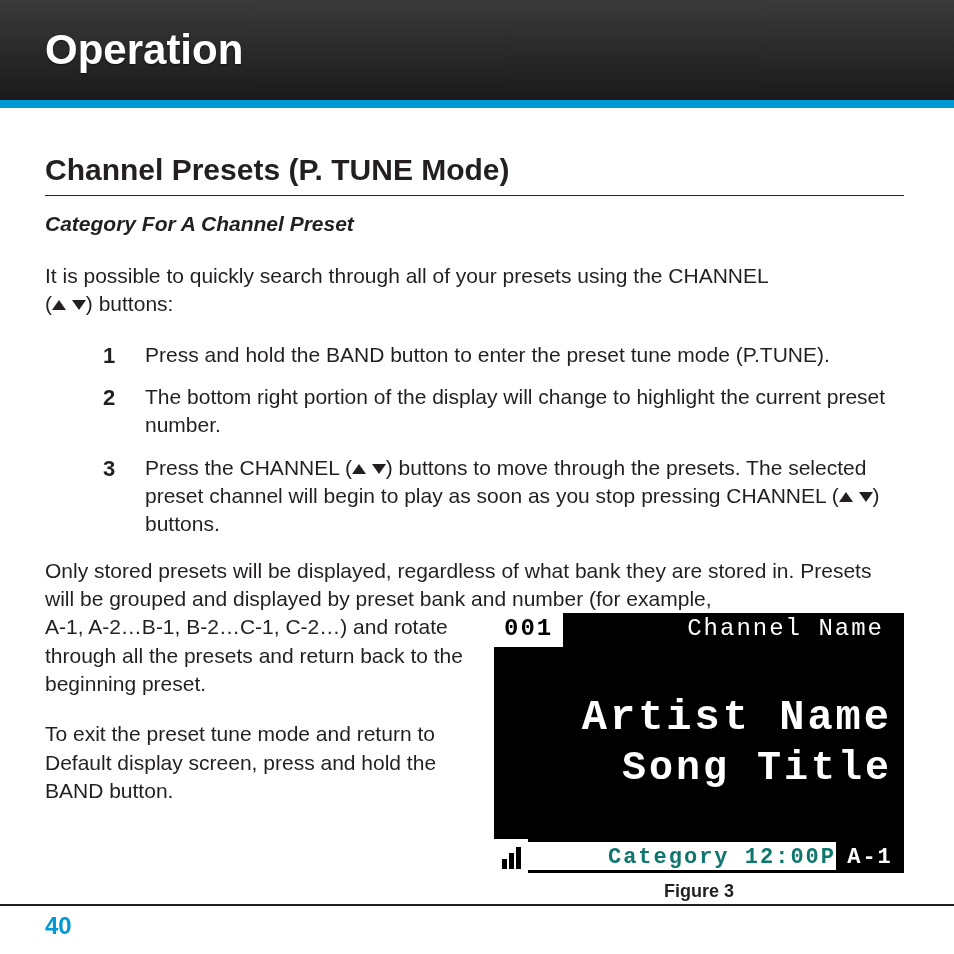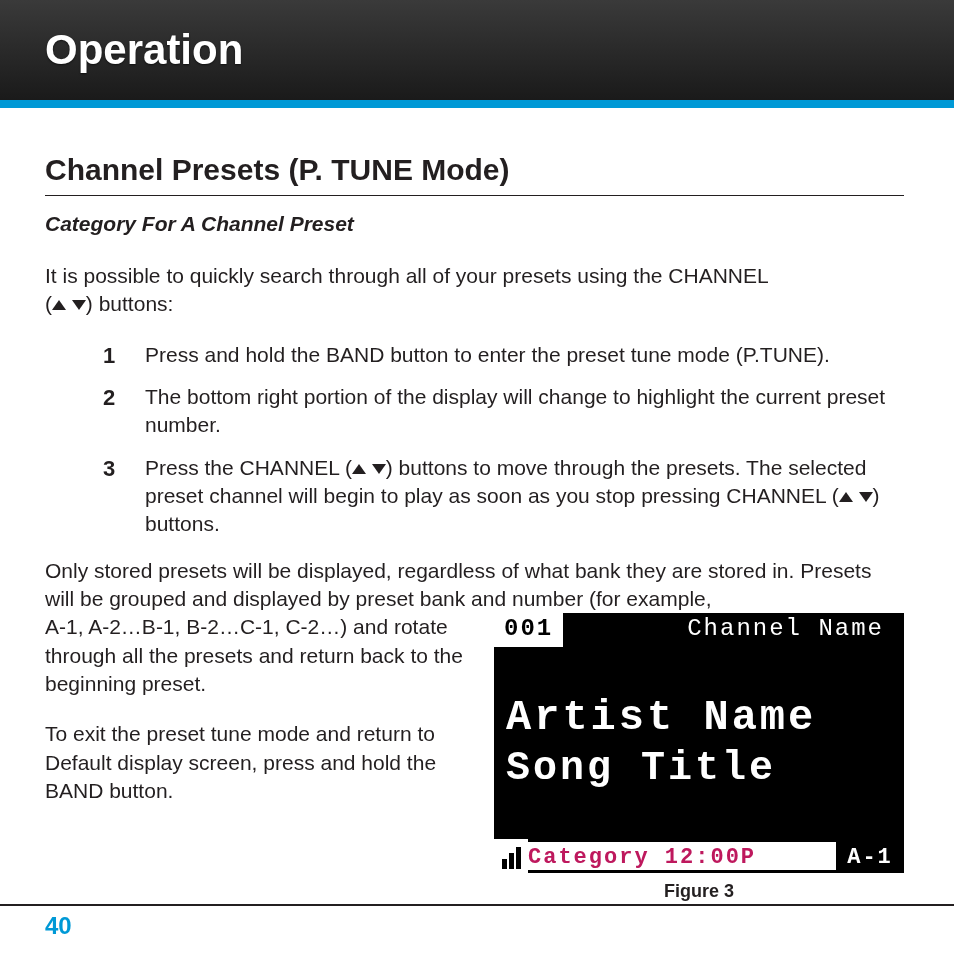--- a/index.html
+++ b/index.html
@@ -29,30 +29,30 @@
   .left-col { flex: 1; }
   .figure-col { width: 410px; }
   .lcd {
     width: 410px; height: 260px; background: #000; color: #fff;
     font-family: "Courier New", monospace; letter-spacing: 2px;
     position: relative; display: flex; flex-direction: column;
   }
   .lcd-top { display: flex; height: 34px; align-items: stretch; }
   .lcd-chnum { background: #fff; color: #000; padding: 2px 10px; font-size: 24px; font-weight: bold; }
   .lcd-chname { flex: 1; text-align: right; padding: 2px 20px; font-size: 24px; }
-  .lcd-mid { flex: 1; display: flex; flex-direction: column; justify-content: center; padding: 6px 12px; }
+  .lcd-mid { flex: 1; display: flex; flex-direction: column; justify-content: center; padding: 6px 12px; text-align: right; }
   .lcd-artist { font-size: 42px; font-weight: bold; line-height: 1.05; letter-spacing: 3px; margin-bottom: 8px; }
   .lcd-song { font-size: 40px; font-weight: bold; line-height: 1.05; letter-spacing: 3px; }
   .lcd-bot { display: flex; height: 34px; align-items: center; }
   .lcd-bars { width: 34px; height: 100%; background: #fff; display: flex; align-items: flex-end; justify-content: center; gap: 2px; padding: 4px; }
   .lcd-bars span { display: block; width: 5px; background: #000; }
   .lcd-bars span:nth-child(1){ height: 10px; }
   .lcd-bars span:nth-child(2){ height: 16px; }
   .lcd-bars span:nth-child(3){ height: 22px; }
-  .lcd-cat { flex: 1; background: #fff; color: #be185d; font-size: 22px; font-weight: bold; text-align: left; padding-top: 3px; }
+  .lcd-cat { flex: 1; background: #fff; color: #0f766e; font-size: 22px; font-weight: bold; text-align: right; padding-top: 3px; }
   .lcd-preset { width: 68px; text-align: center; font-size: 22px; font-weight: bold; padding-top: 3px; }
   .fig-cap { text-align: center; font-weight: bold; font-size: 18px; margin-top: 8px; }
   .footer { position: absolute; bottom: 0; left: 0; width: 100%; height: 50px; }
   .footer-rule { height: 2px; background: #231f20; margin: 0 0 6px 0; }
   .footer-num { color: #0099d6; font-weight: bold; font-size: 24px; margin-left: 45px; }
 </style>
 </head>
 <body>
 
 <div class="page">

